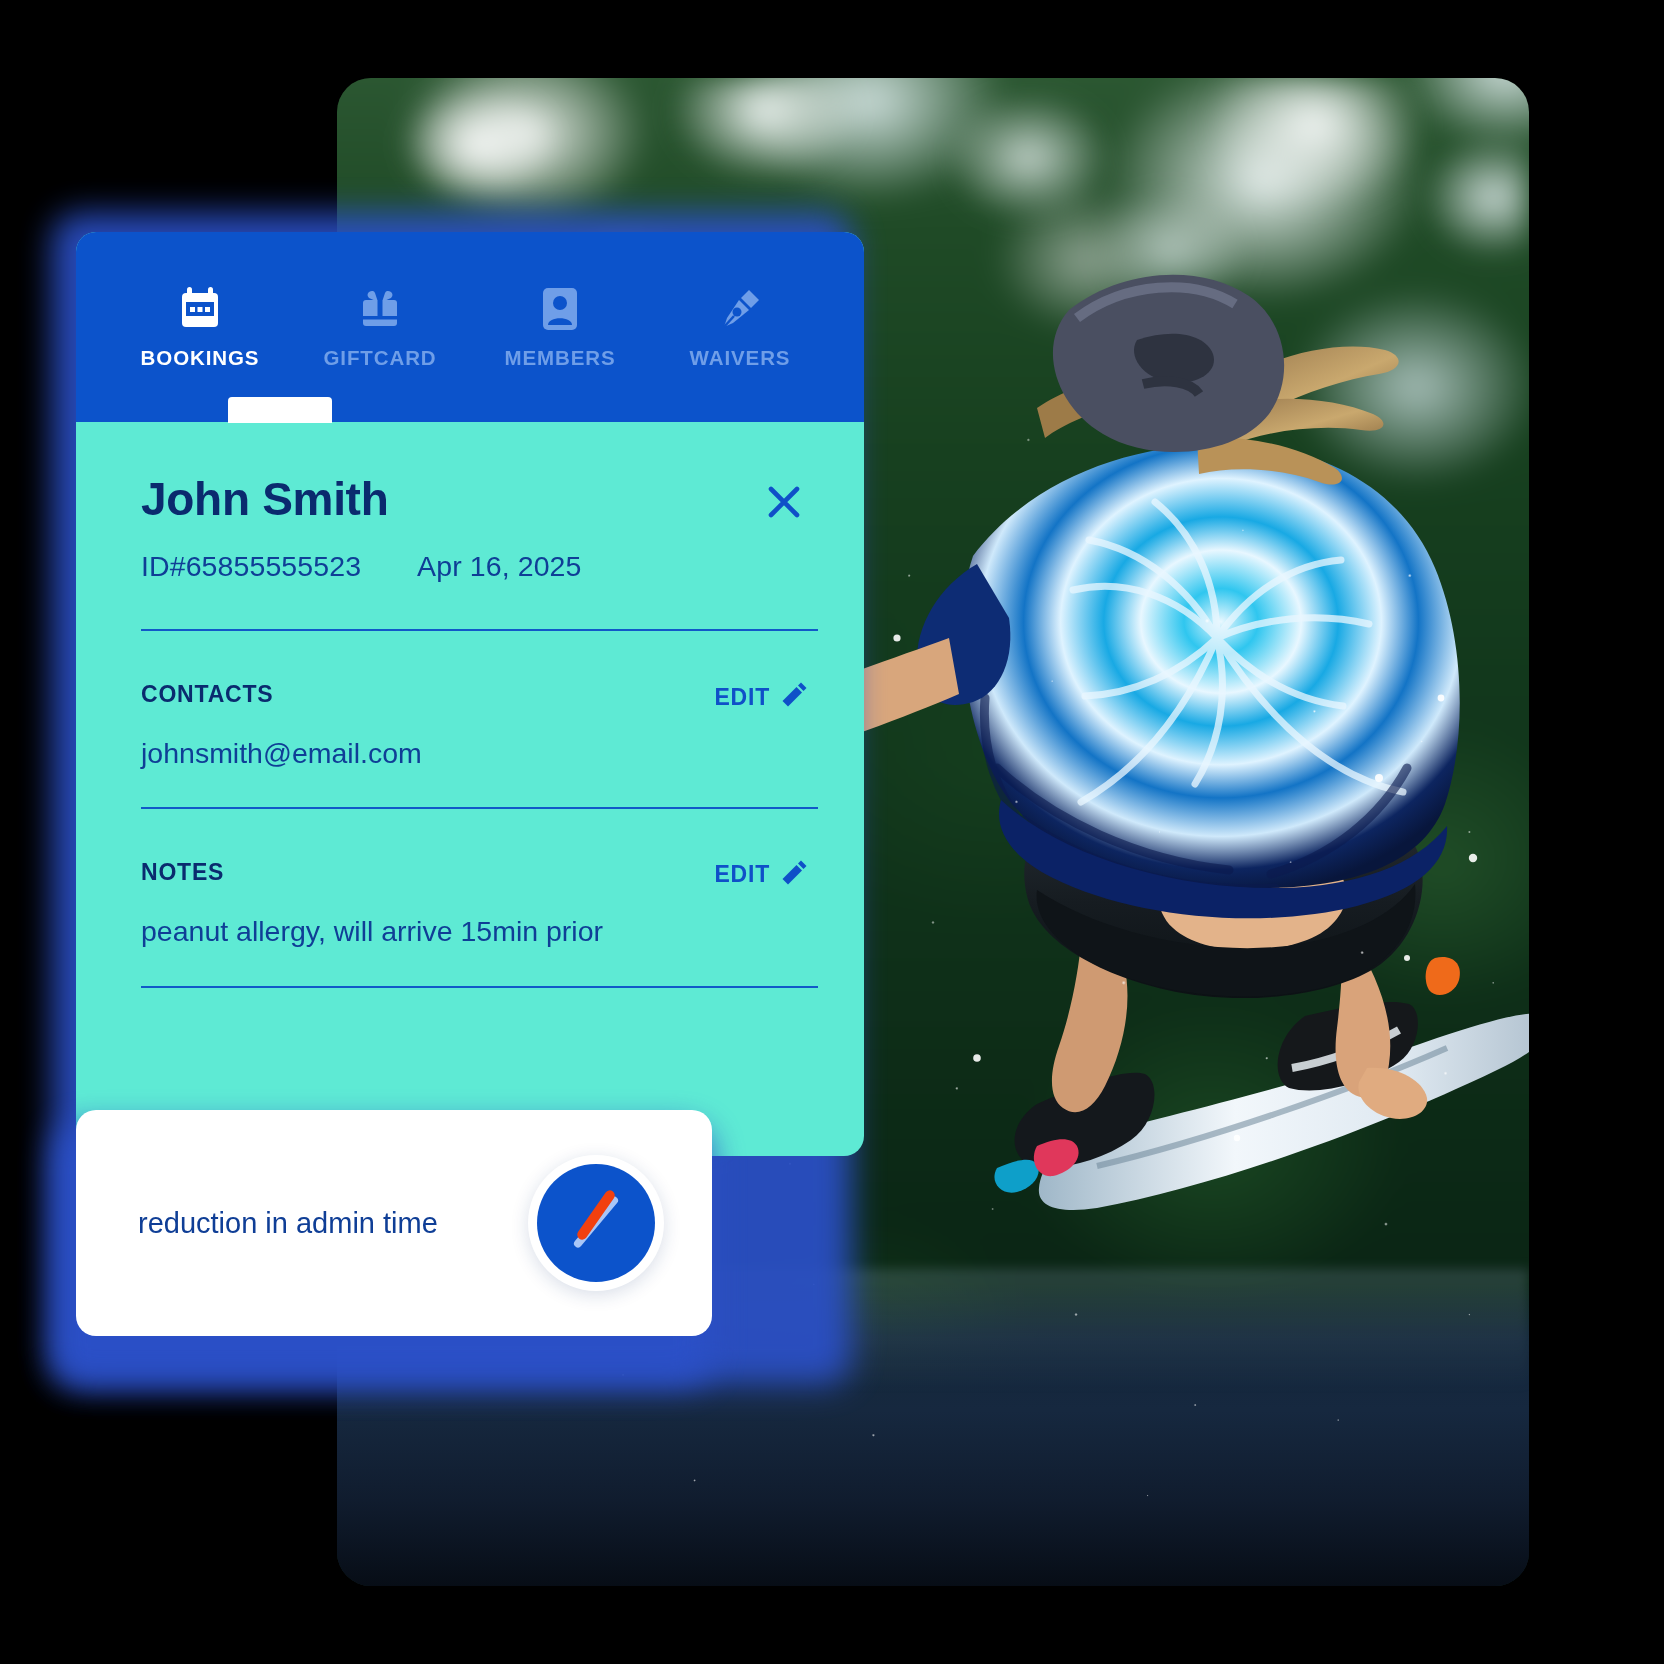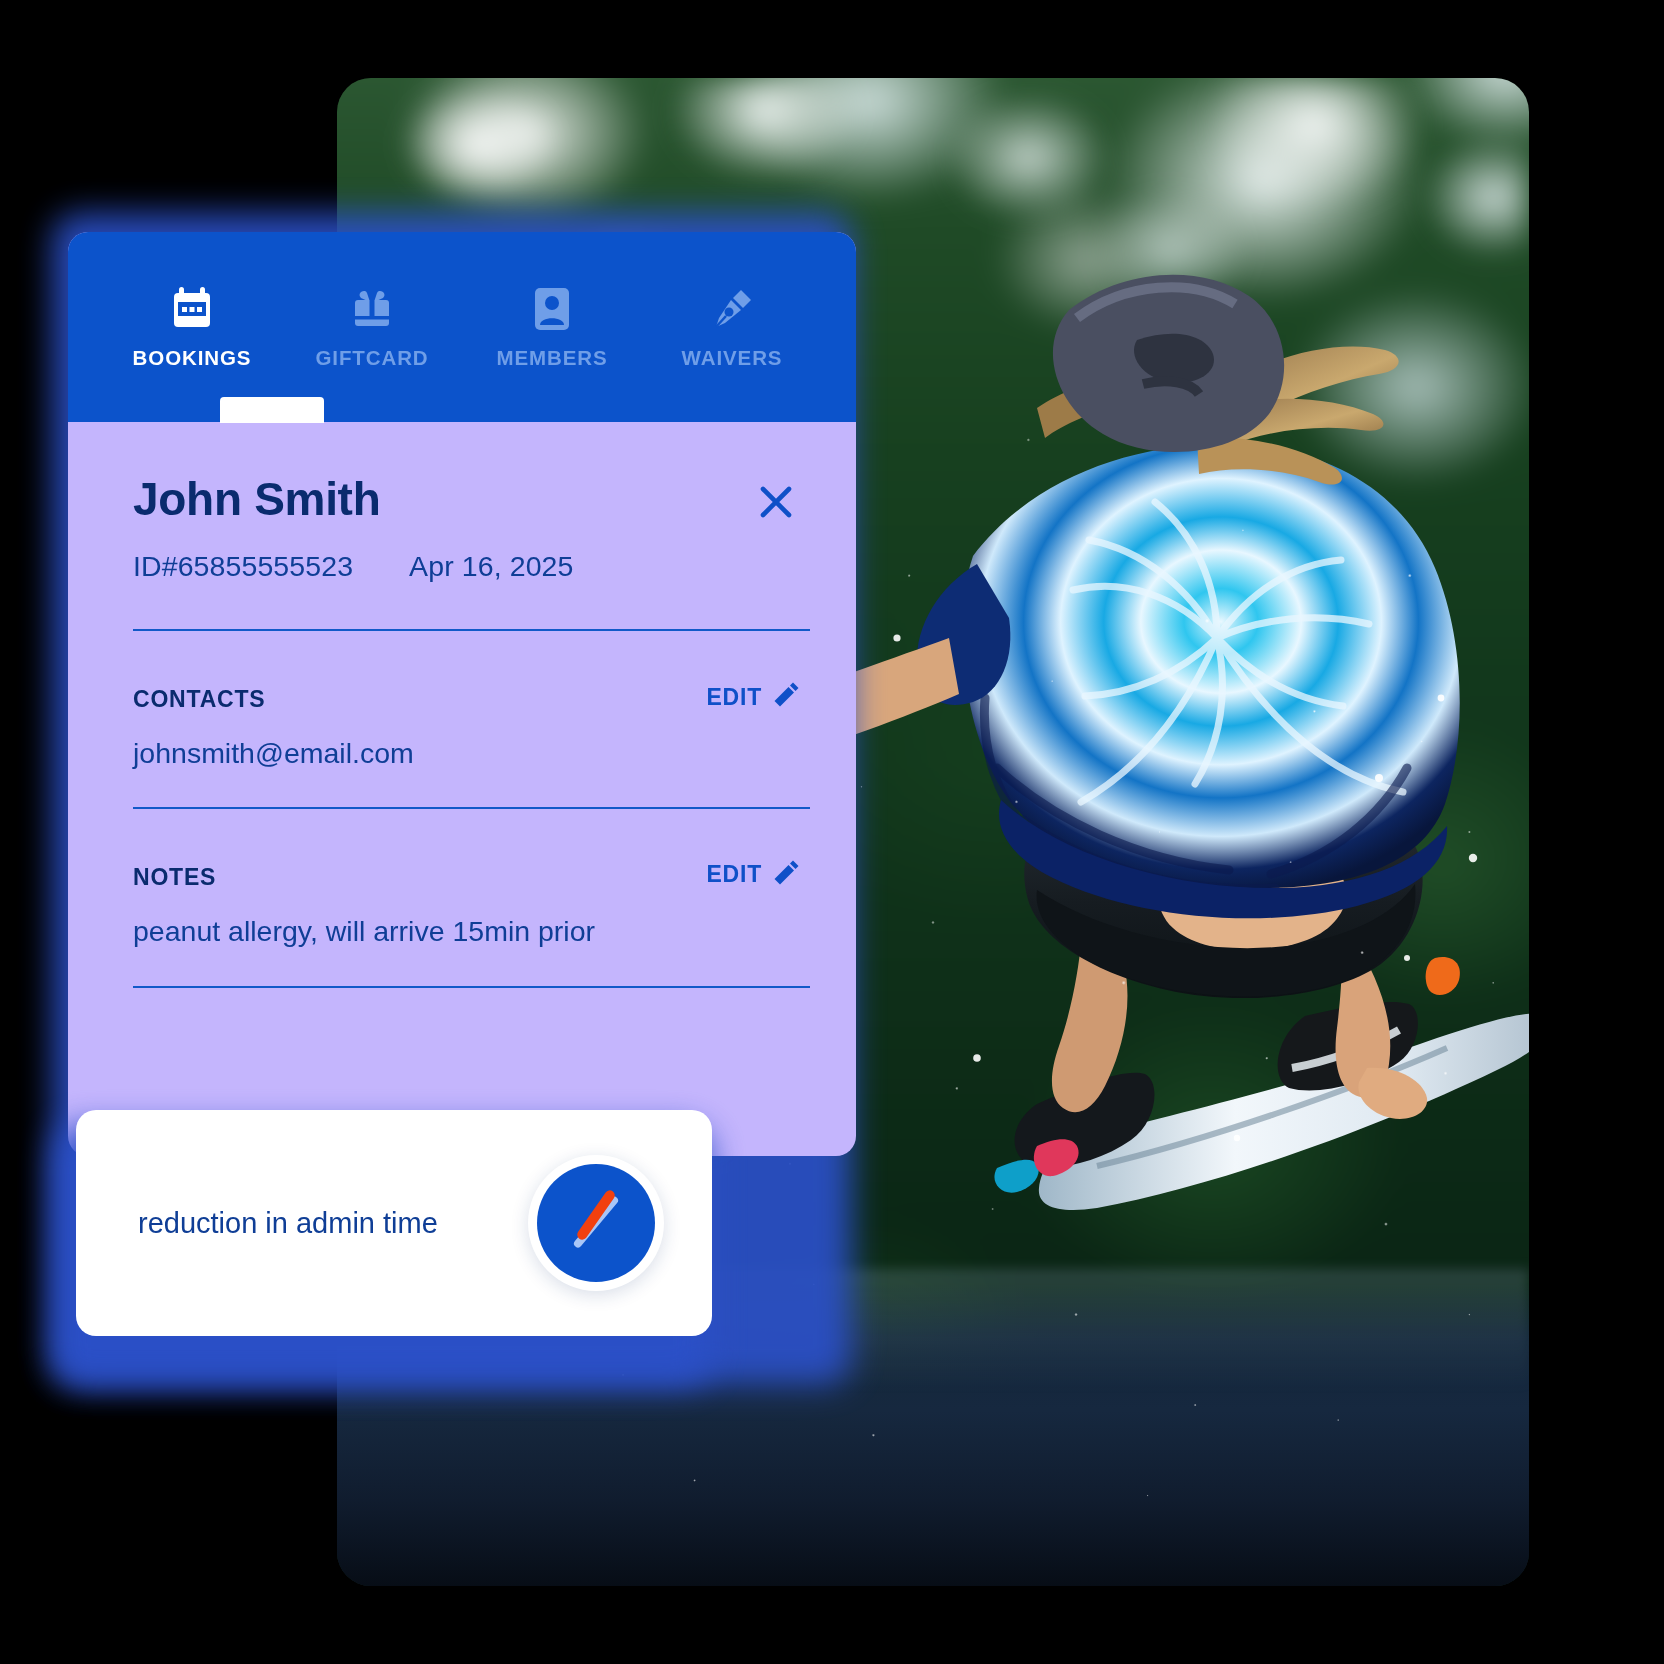--- a/index.html
+++ b/index.html
@@ -165,27 +165,27 @@
     top: 213px;
     width: 800px;
     height: 1172px;
     border-radius: 28px;
     background: #2b50c8;
     filter: blur(16px);
     opacity: 0.92;
   }
   .booking-card {
     position: absolute;
-    left: 68px;
+    left: 76px;
     top: 232px;
     width: 788px;
     height: 924px;
     border-radius: 20px;
     overflow: hidden;
-    background: #c4b5fd;
+    background: #5eead4;
     display: flex;
     flex-direction: column;
   }
   .tabbar {
     position: relative;
     height: 190px;
     background: #0c53cb;
     flex: none;
   }
   .tabs {
@@ -271,21 +271,21 @@
   .divider {
     height: 2px;
     background: #1159c8;
     margin: 46px 0 0 0;
   }
   .section {
     margin-top: 50px;
   }
   .section-head {
     display: flex;
-    align-items: flex-end;
+    align-items: flex-start;
     justify-content: space-between;
   }
   .section-label {
     font-size: 23px;
     font-weight: bold;
     letter-spacing: 0.8px;
     color: #0a2b6e;
   }
   .edit-btn {
     display: flex;

